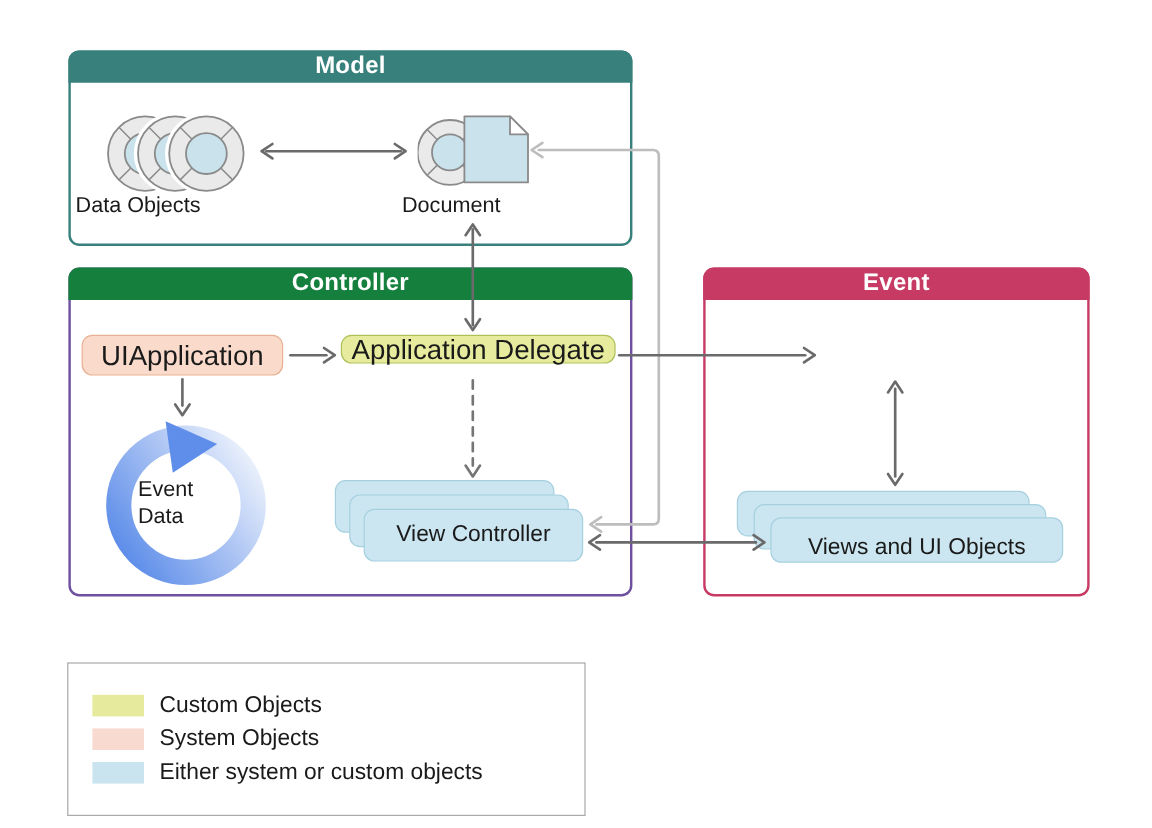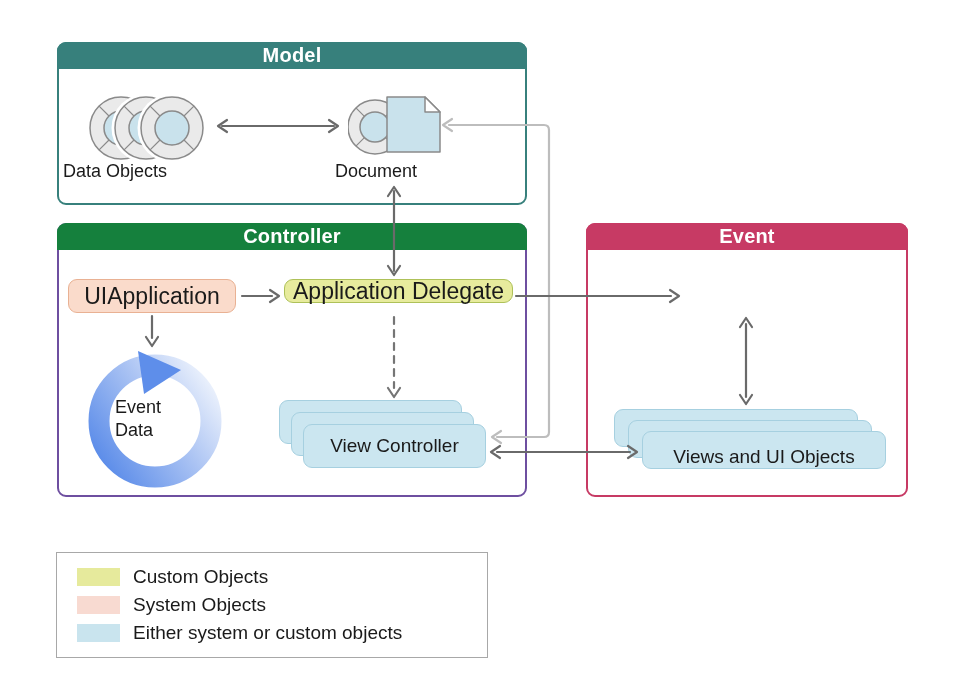--- a/index.html
+++ b/index.html
@@ -48,21 +48,21 @@
   
   .icon{position:absolute;z-index:2;}
   .ic-dataobjects{left:88px;top:95px;}
   .ic-document{left:348px;top:95px;}
   .ic-eventloop{left:80px;top:347px;}
 
   
   .overlay{position:absolute;left:0;top:0;z-index:5;pointer-events:none;}
 
   
-  .legend{position:absolute;left:56px;top:552px;width:432px;height:106px;background:#ffffff;
+  .legend{position:absolute;left:56px;top:552px;width:432px;height:128px;background:#ffffff;
           border:1.5px solid #A8A8A8;box-sizing:border-box;z-index:2;
           display:flex;flex-direction:column;justify-content:center;gap:9px;padding-left:20px;}
   .legend-row{display:flex;align-items:center;gap:13px;height:19px;}
   .legend-swatch{width:43px;height:18px;flex:0 0 auto;}
   .legend-label{font-size:19px;white-space:nowrap;}
 </style>
 </head>
 <body>
 
 <div class="canvas">

